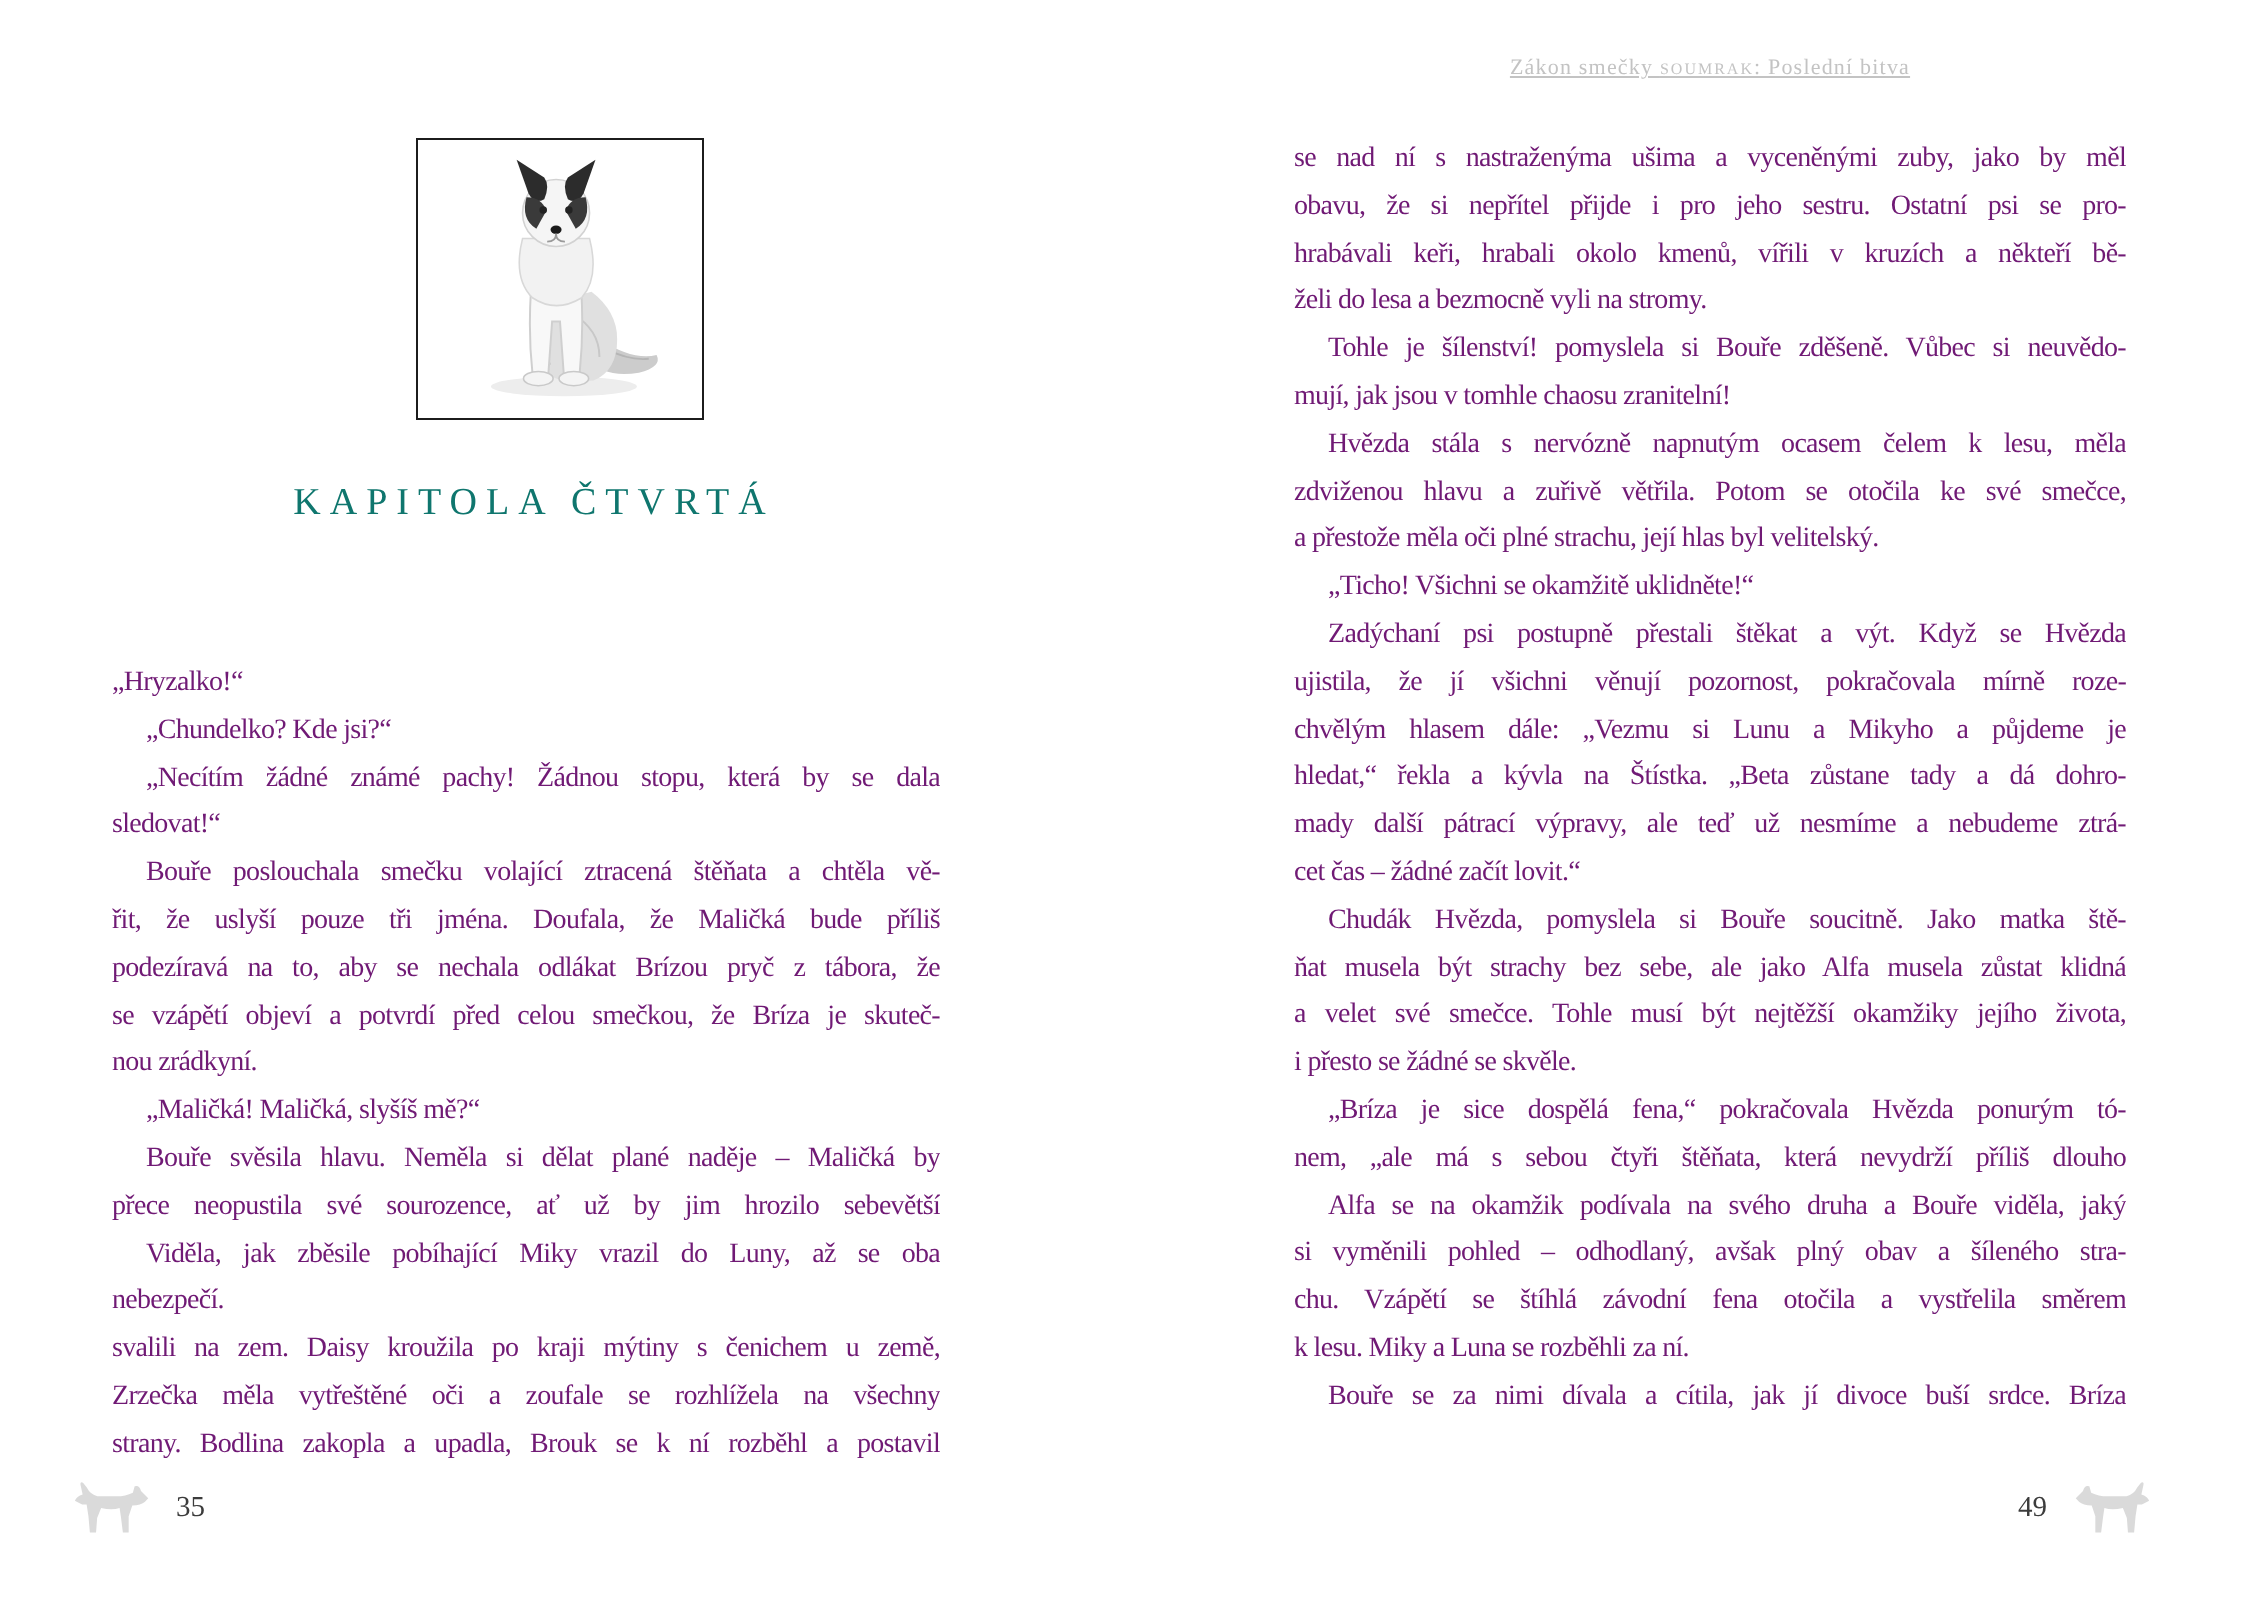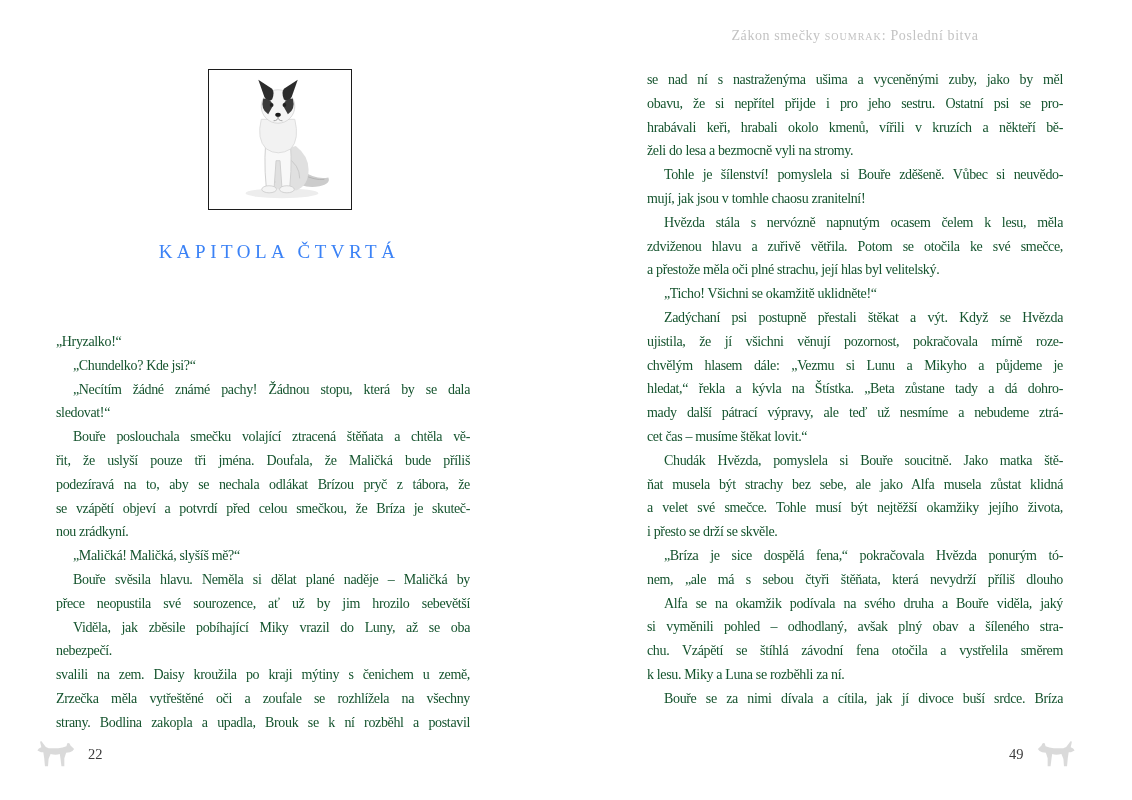--- a/index.html
+++ b/index.html
@@ -11,51 +11,52 @@
     background: #ffffff;
     font-family: "Liberation Serif", "DejaVu Serif", serif;
     color: #222222;
     overflow: hidden;
   }
   
   .running-header {
     position: absolute;
     left: 647px; top: 28px; width: 416px;
     text-align: center;
-    font-size: 14px;
+    font-size: 11px;
     letter-spacing: 0.6px;
     color: #c3c3c3;
+    text-decoration: underline;
   }
   .running-header .sc { font-variant: small-caps; letter-spacing: 1px; }
   
   .illustration-frame {
     position: absolute;
     left: 208px; top: 69px; width: 144px; height: 141px;
     border: 1.5px solid #1c1c1c;
     background: #ffffff;
   }
   .illustration-frame svg { width: 100%; height: 100%; display: block; }
   
   .chapter-title {
     position: absolute;
-    left: 72px; top: 241px; width: 414px;
+    left: 60px; top: 241px; width: 414px;
     text-align: center;
     font-weight: normal;
     font-size: 19px;
     letter-spacing: 4.5px;
-    color: #3b82f6;
+    color: #0f766e;
     white-space: nowrap;
   }
   
   .text-col {
     position: absolute;
     font-size: 14px;
     letter-spacing: -0.35px;
     line-height: 23.8px;
-    color: #14532d;
+    color: #701a75;
     overflow: hidden;
   }
   .col-left  { left: 56px;  top: 330px; width: 414px; height: 408px; }
   .col-right { left: 647px; top: 68px;  width: 416px; height: 668px; }
   .line { text-align: justify; text-align-last: justify; height: 23.8px; }
   .line.no-just { text-align-last: left; }
   .line.indent { padding-left: 17px; }
   .it { }
   
   .folio {
@@ -130,21 +131,21 @@
         <div class="line no-just"><span>nebezpečí.</span></div>
         <div class="line"><span>svalili na zem. Daisy kroužila po kraji mýtiny s čenichem u země,</span></div>
         <div class="line"><span>Zrzečka měla vytřeštěné oči a zoufale se rozhlížela na všechny</span></div>
         <div class="line"><span>strany. Bodlina zakopla a upadla, Brouk se k ní rozběhl a postavil</span></div>
       </div>
 
     <div class="folio folio-left">
       <svg class="corner-dog flip" viewBox="0 0 44 32" aria-hidden="true">
         <path d="M2 10 L6 6 Q7 2.5 9.5 3.5 L10.5 7 Q14.5 9 19.5 9 L30 9 Q34 8 36 4 L38 1.5 Q40 0.5 39.2 3.5 L38.2 8 Q41.5 9 42.5 11.5 L38.5 13.5 L36 13.5 L35 20 L34.2 29 L30.8 29 L30.2 21 L28 15.5 Q22 16.8 17.8 15.5 L17 21 L16 29 L12.8 29 L12.8 20 L10.8 14 Q6 14 3.8 12 Z"></path>
       </svg>
-      <span class="page-num">22</span>
+      <span class="page-num">35</span>
     </div>
   </section>
 
   <section>
 
     <div class="running-header"><span>Zákon smečky </span><span class="sc">soumrak</span><span>: Poslední bitva</span></div>
 
     <div class="text-col col-right" id="right-lines">
         <div class="line"><span>se nad ní s nastraženýma ušima a vyceněnými zuby, jako by měl</span></div>
         <div class="line"><span>obavu, že si nepřítel přijde i pro jeho sestru. Ostatní psi se pro-</span></div>
@@ -154,25 +155,25 @@
         <div class="line no-just"><span class="it">mují, jak jsou v tomhle chaosu zranitelní!</span></div>
         <div class="line indent"><span>Hvězda stála s nervózně napnutým ocasem čelem k lesu, měla</span></div>
         <div class="line"><span>zdviženou hlavu a zuřivě větřila. Potom se otočila ke své smečce,</span></div>
         <div class="line no-just"><span>a přestože měla oči plné strachu, její hlas byl velitelský.</span></div>
         <div class="line indent no-just"><span>„Ticho! Všichni se okamžitě uklidněte!“</span></div>
         <div class="line indent"><span>Zadýchaní psi postupně přestali štěkat a výt. Když se Hvězda</span></div>
         <div class="line"><span>ujistila, že jí všichni věnují pozornost, pokračovala mírně roze-</span></div>
         <div class="line"><span>chvělým hlasem dále: „Vezmu si Lunu a Mikyho a půjdeme je</span></div>
         <div class="line"><span>hledat,“ řekla a kývla na Štístka. „Beta zůstane tady a dá dohro-</span></div>
         <div class="line"><span>mady další pátrací výpravy, ale teď už nesmíme a nebudeme ztrá-</span></div>
-        <div class="line no-just"><span>cet čas – musíme štěkat lovit.“</span></div>
+        <div class="line no-just"><span>cet čas – žádné začít lovit.“</span></div>
         <div class="line indent"><span class="it">Chudák Hvězda,</span><span> pomyslela si Bouře soucitně. Jako matka ště-</span></div>
         <div class="line"><span>ňat musela být strachy bez sebe, ale jako Alfa musela zůstat klidná</span></div>
         <div class="line"><span>a velet své smečce. </span><span class="it">Tohle musí být nejtěžší okamžiky jejího života,</span></div>
-        <div class="line no-just"><span class="it">i přesto se drží se skvěle.</span></div>
+        <div class="line no-just"><span class="it">i přesto se žádné se skvěle.</span></div>
         <div class="line indent"><span>„Bríza je sice dospělá fena,“ pokračovala Hvězda ponurým tó-</span></div>
         <div class="line"><span>nem, „ale má s sebou čtyři štěňata, která nevydrží příliš dlouho</span></div>
         <div class="line indent"><span>Alfa se na okamžik podívala na svého druha a Bouře viděla, jaký</span></div>
         <div class="line"><span>si vyměnili pohled – odhodlaný, avšak plný obav a šíleného stra-</span></div>
         <div class="line"><span>chu. Vzápětí se štíhlá závodní fena otočila a vystřelila směrem</span></div>
         <div class="line no-just"><span>k lesu. Miky a Luna se rozběhli za ní.</span></div>
         <div class="line indent"><span>Bouře se za nimi dívala a cítila, jak jí divoce buší srdce. Bríza</span></div>
       </div>
 
     <div class="folio folio-right">

